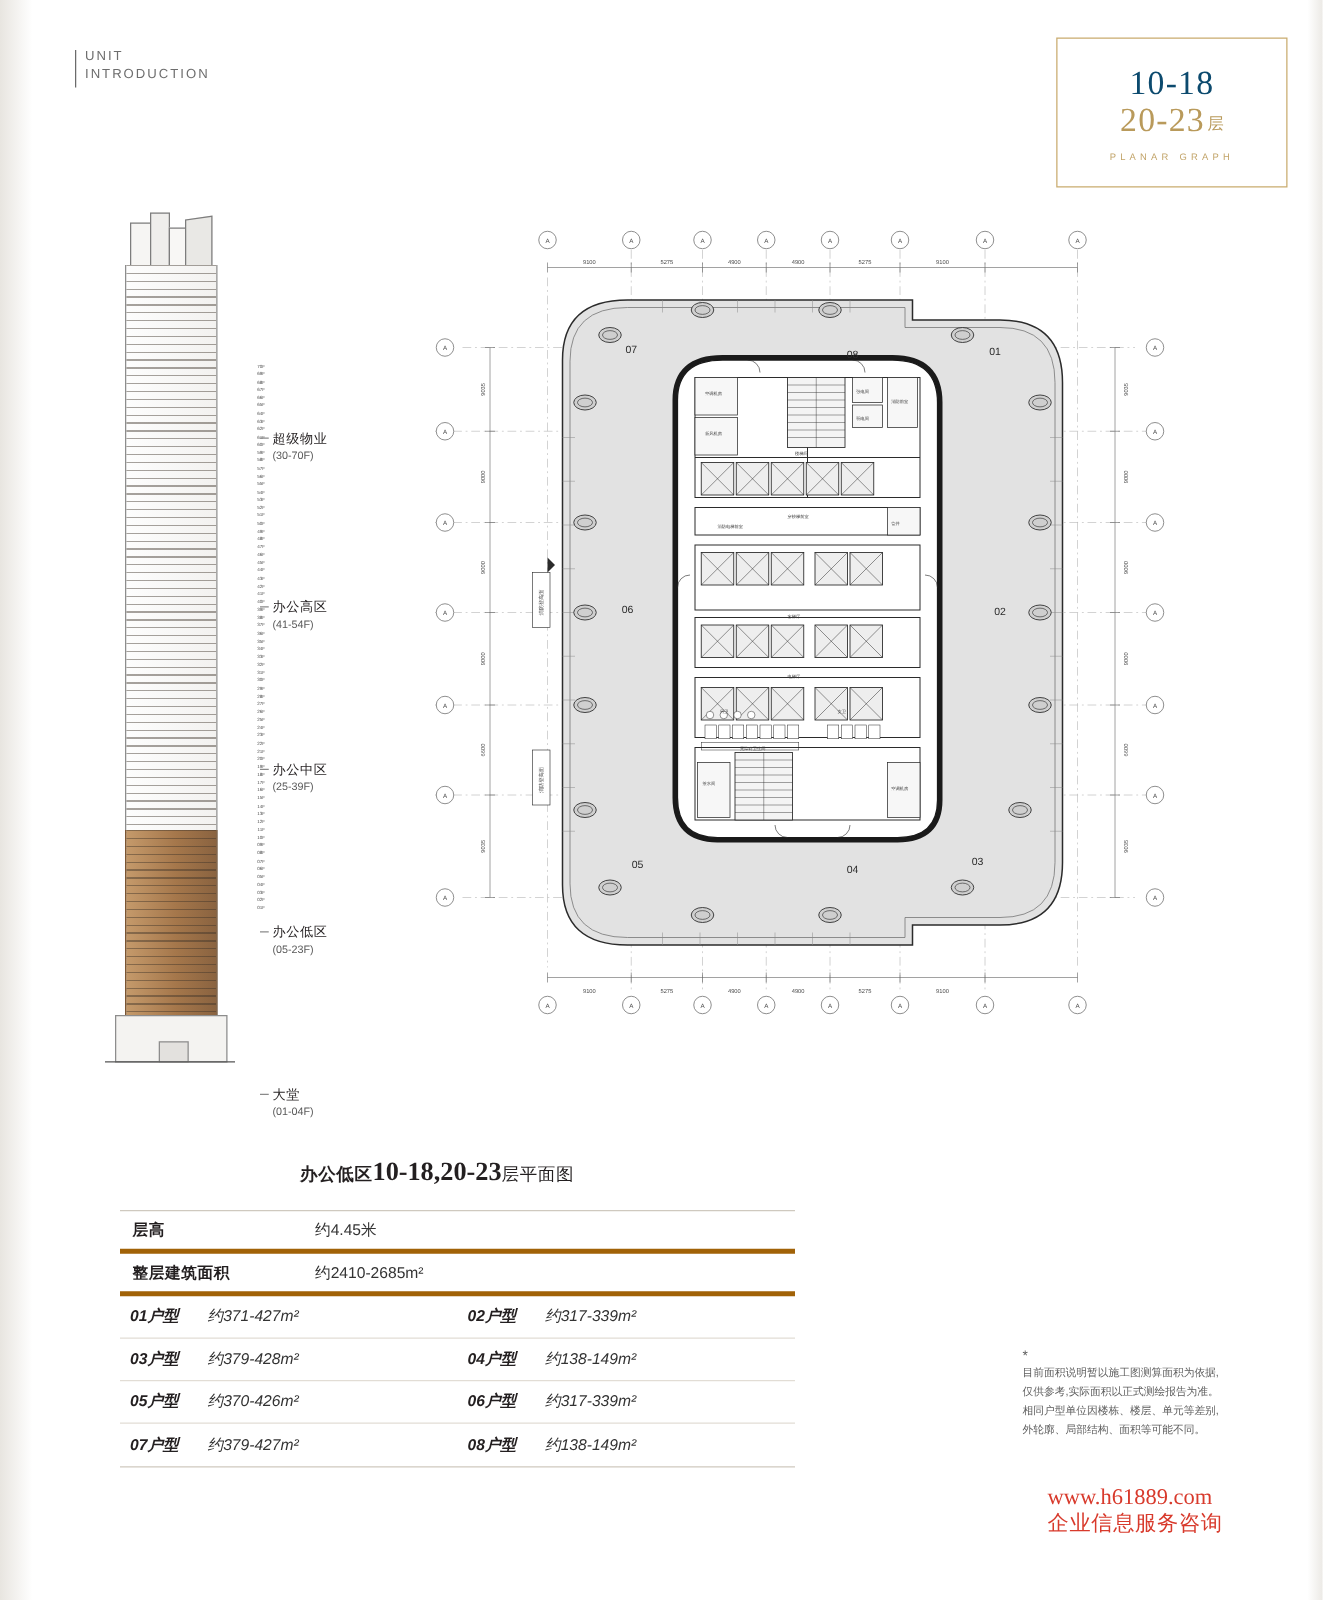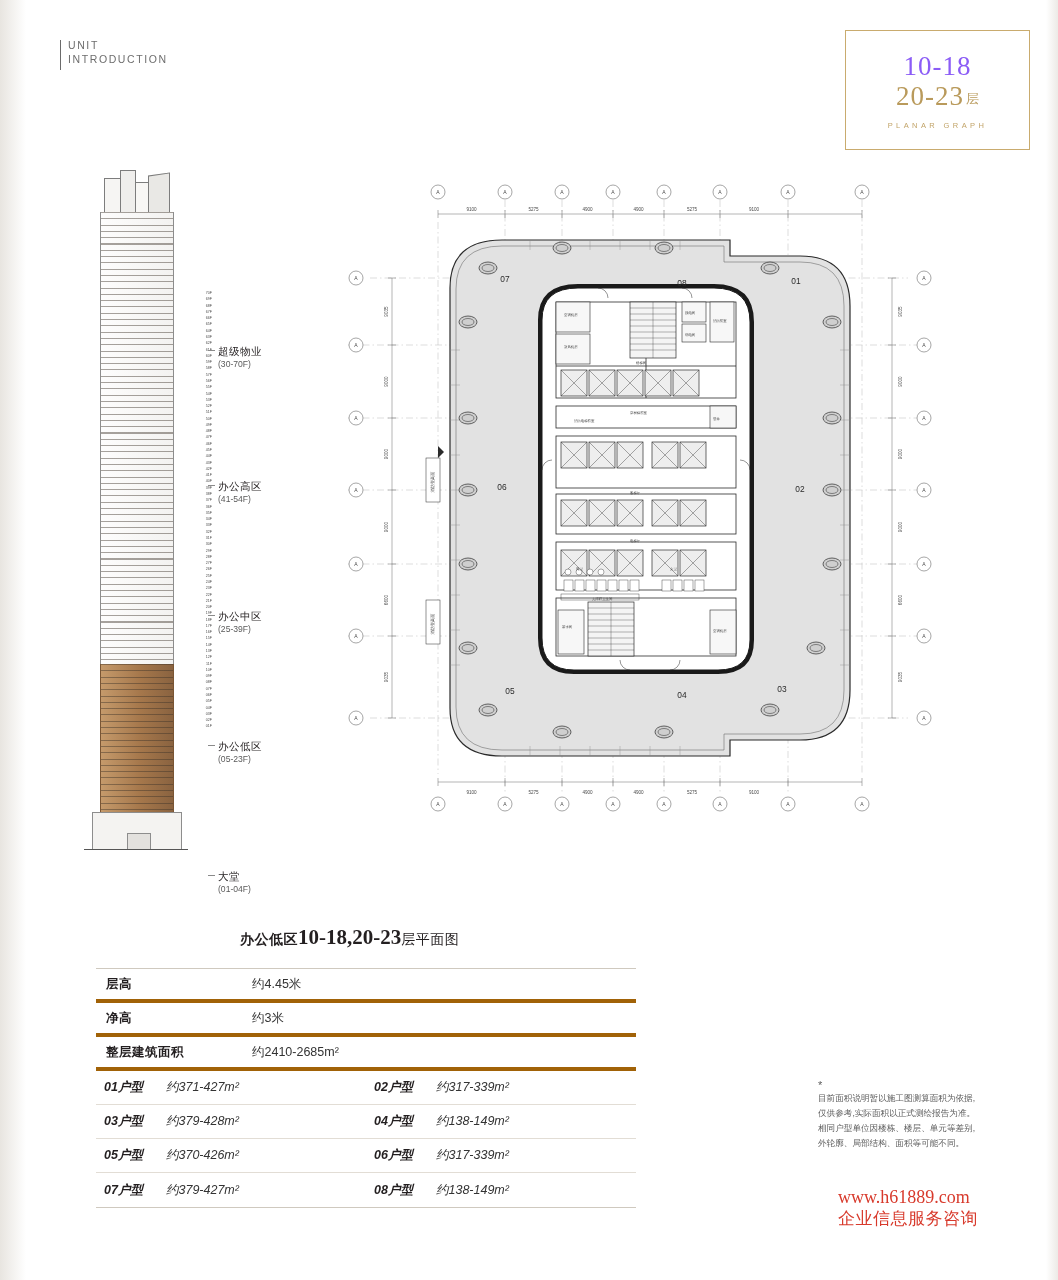--- a/index.html
+++ b/index.html
@@ -52,21 +52,21 @@
     position: absolute;
     left: 10px; right: 10px; top: 10px; bottom: 10px;
     display: flex;
     flex-direction: column;
     justify-content: center;
     align-items: center;
   }
   .badge .l1 {
     font-family: "Liberation Serif", serif;
     font-size: 27px;
-    color: #8b5cf6;
+    color: #0c4a6e;
     letter-spacing: 1px;
     line-height: 30px;
   }
   .badge .l2 {
     font-family: "Liberation Serif", serif;
     font-size: 27px;
     color: #b99a5b;
     letter-spacing: 1px;
     line-height: 30px;
   }
@@ -1034,24 +1034,20 @@
   <div class="plan-title">
     <span class="b">办公低区</span><span class="big b">10-18,20-23</span><span>层平面图</span>
   </div>
 
   <div class="spec" id="spec-table">
       <div class="row">
         <div class="k">层高</div>
         <div class="v">约4.45米</div>
       </div>
       <div class="row">
-        <div class="k">净高</div>
-        <div class="v">约3米</div>
-      </div>
-      <div class="row">
         <div class="k">整层建筑面积</div>
         <div class="v">约2410-2685m²</div>
       </div>
       <div class="row">
         <div class="unit-grid">
           <div class="unit-row">
             <div class="unit-cell">
               <span class="ut">01户型</span>
               <span class="ua">约371-427m²</span>
             </div>

